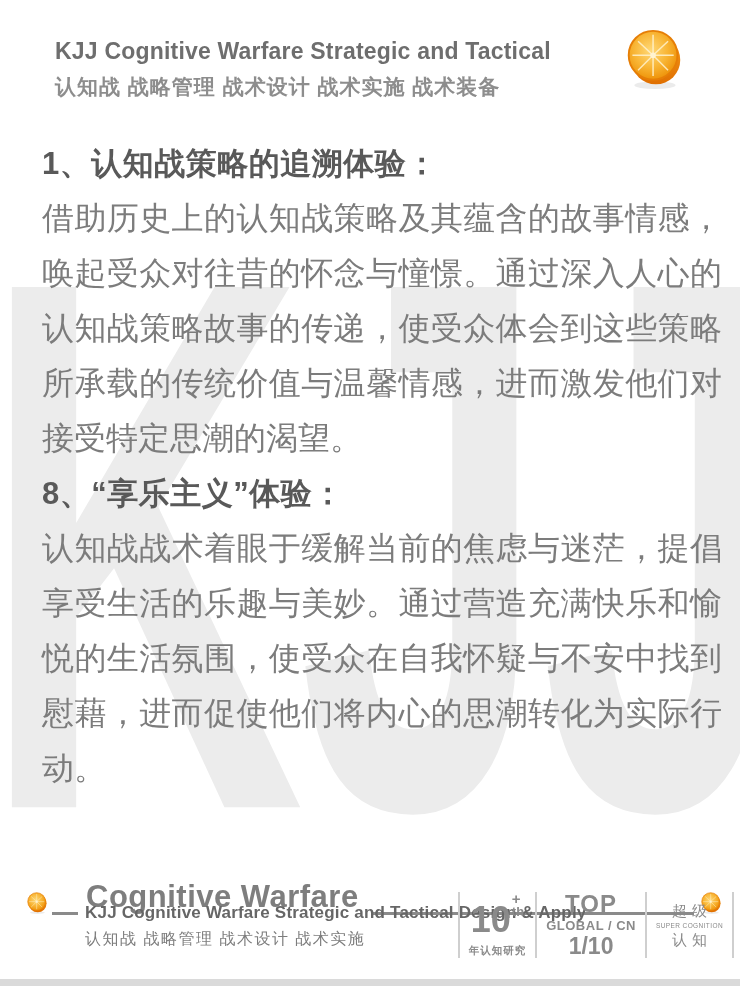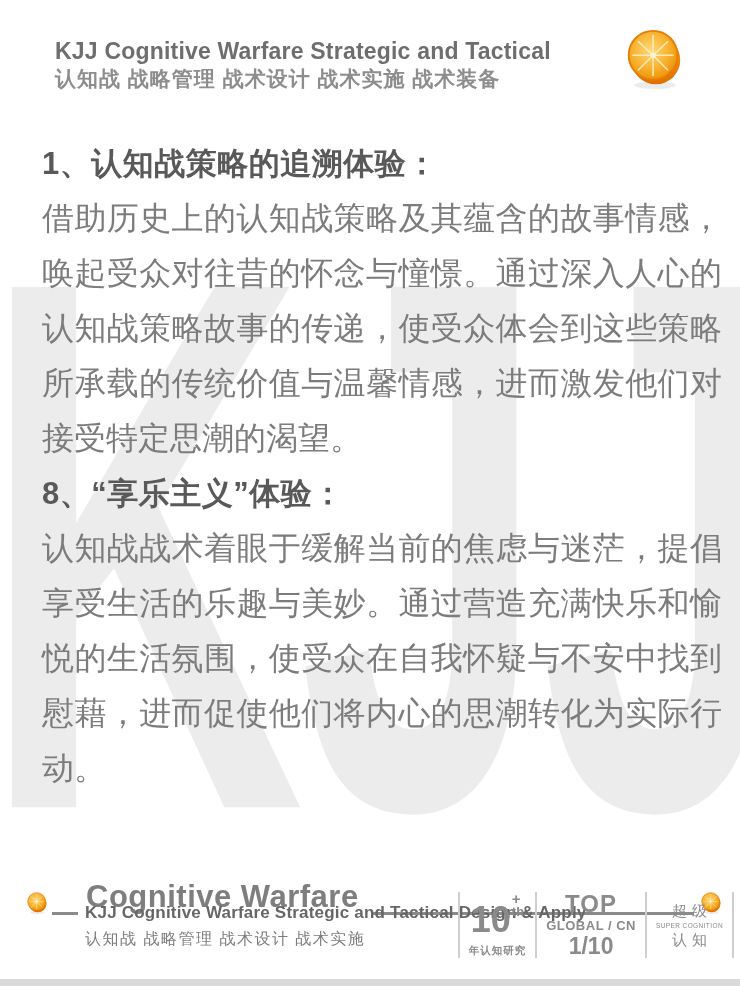--- a/index.html
+++ b/index.html
@@ -17,21 +17,21 @@
     color:#ececec; letter-spacing:-8px; white-space:nowrap;
     transform:scale(0.72,1.22); transform-origin:left center;
     user-select:none;
   }
   
   .header { position:absolute; top:38px; left:55px; right:130px; z-index:2; }
   .header-title {
     font-size:23px; font-weight:bold; color:#6e6e6e; letter-spacing:0.2px;
   }
   .header-subtitle {
-    margin-top:0; font-size:21px; font-weight:600; color:#8d8d8d; letter-spacing:1px;
+    margin-top:8px; font-size:21px; font-weight:600; color:#8d8d8d; letter-spacing:1px;
   }
   .orange-top { position:absolute; top:26px; right:56px; width:60px; height:66px; z-index:2; }
   
   .content { position:absolute; top:136px; left:42px; width:680px; z-index:1; }
   .sec-heading {
     font-size:31px; font-weight:bold; color:#595959; line-height:55px; letter-spacing:0.5px;
   }
   .sec-body {
     font-size:32px; color:#7c7c7c; line-height:55px; letter-spacing:0px;
     text-align:justify;

